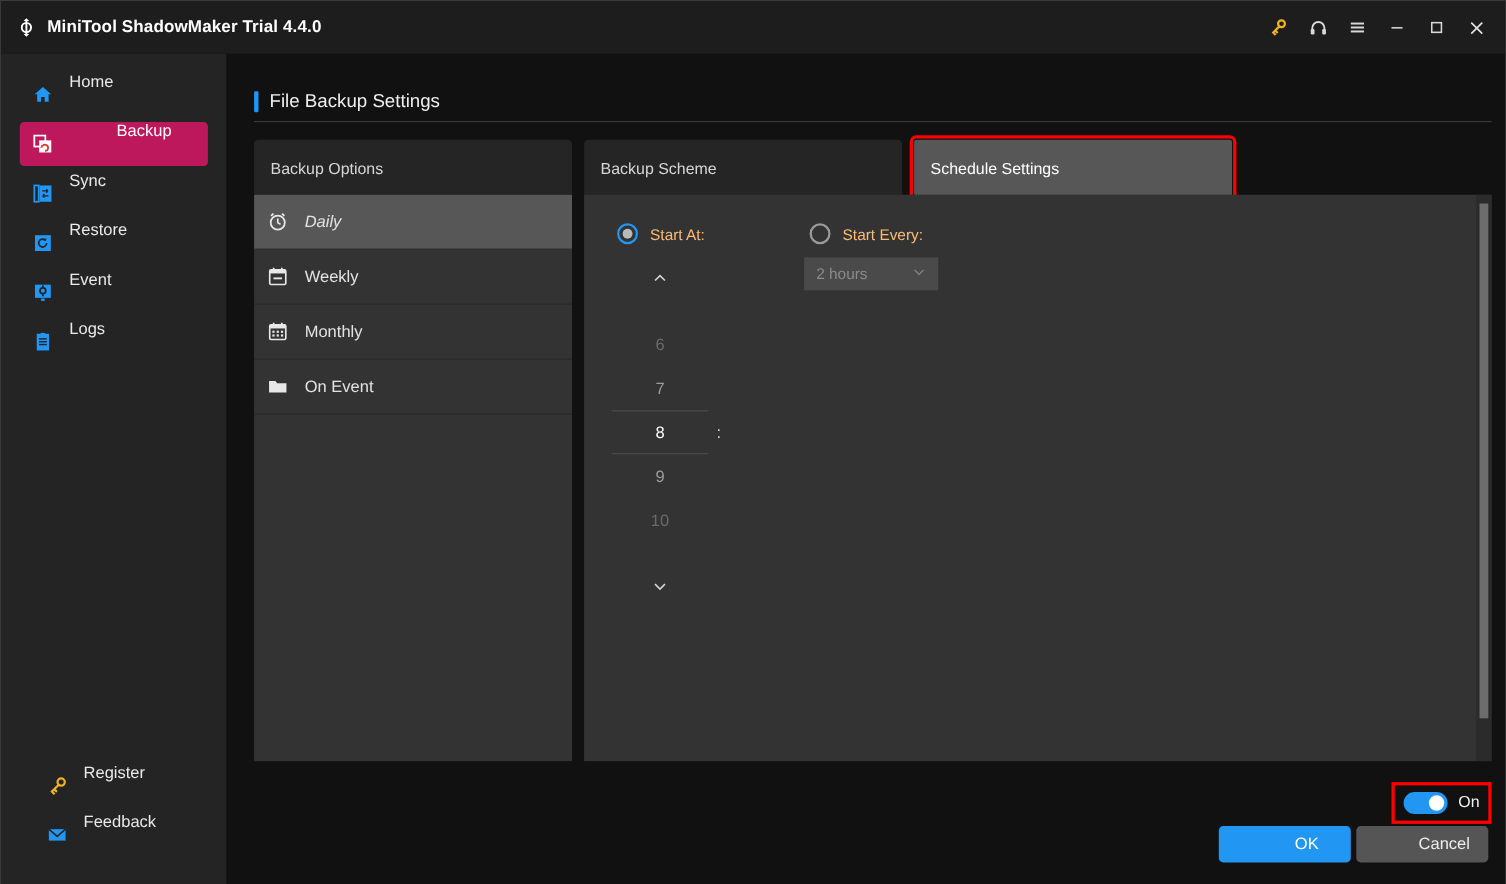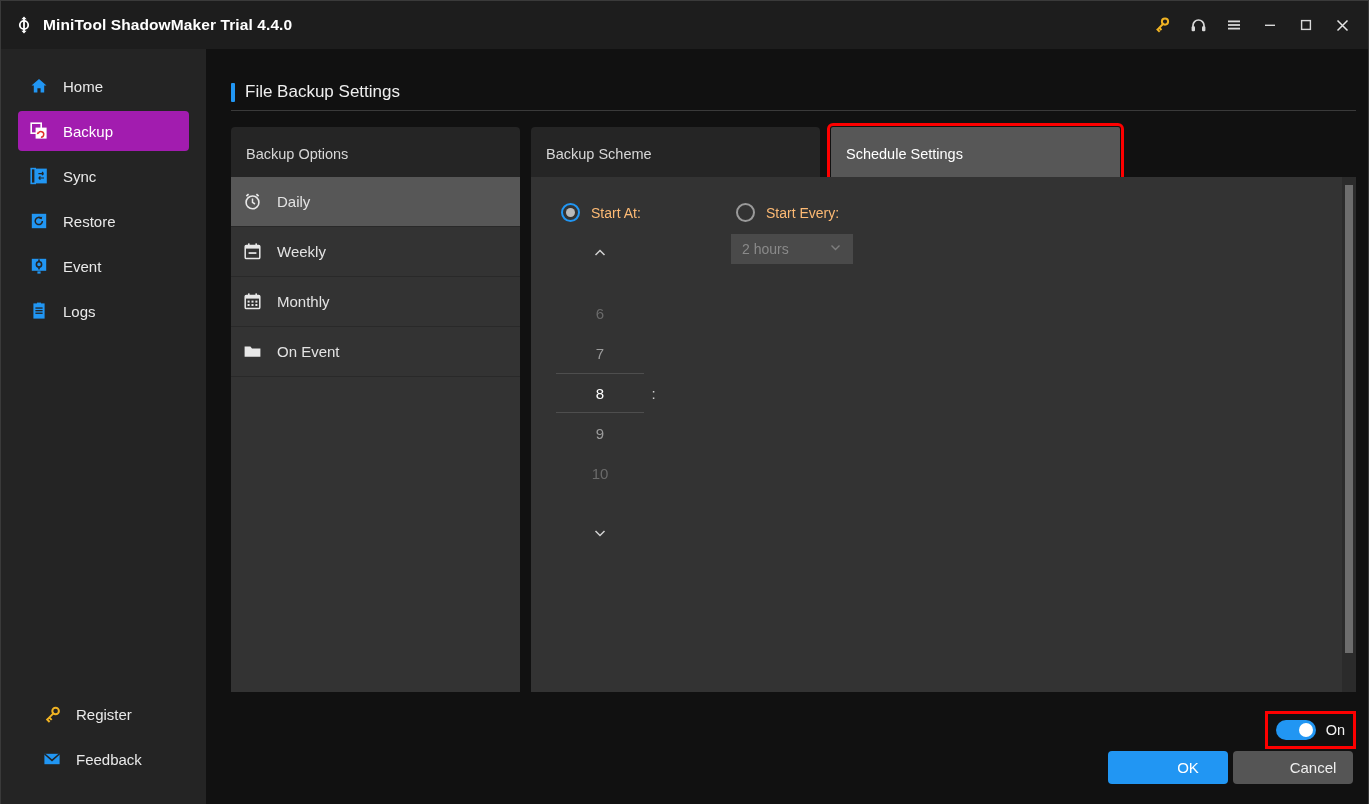--- a/index.html
+++ b/index.html
@@ -45,27 +45,27 @@
   #title-actions .tb-btn:last-child { margin-right: 8px; }
 
   
   #sidebar {
     position: absolute; left: 0; top: 48px;
     width: 205px; height: 755px;
     background: #242424;
   }
   .nav-item {
     position: relative;
-    display: flex; align-items: center;
+    display: flex; 
     height: 40px; margin: 0 17px;
     border-radius: 4px;
     cursor: pointer;
     color: #e6e6e6;
   }
-  .nav-item.active { background: #a21caf; }
+  .nav-item.active { background: #be185d; gap: 43px; }
   .nav-icon {
     width: 22px; margin-left: 10px;
     display: flex; align-items: center; justify-content: center;
     color: #2196f3;
   }
   .nav-item.active .nav-icon { color: #ffffff; }
   .nav-label {
     margin-left: 13px; font-size: 15px; color: #e9e9e9;
   }
   .nav-item.active .nav-label { color: #ffffff; }
@@ -124,21 +124,21 @@
     position: absolute; left: 25px; top: 128px;
     width: 289px; height: 515px;
     background: #333333;
     overflow: hidden;
   }
   .sched-item {
     height: 50px; display: flex; align-items: center;
     border-bottom: 1px solid #292929;
     cursor: pointer; color: #e3e3e3;
   }
-  .sched-item.active { background: #575757; }
+  .sched-item.active { background: #575757; font-style: italic; }
   .sched-icon {
     width: 22px; margin-left: 10px;
     display: flex; align-items: center; justify-content: center;
     color: #e8e8e8;
   }
   .sched-label { margin-left: 14px; font-size: 15px; }
 
   #right-panel {
     position: absolute; left: 325px; top: 128px;
     width: 825px; height: 515px;

